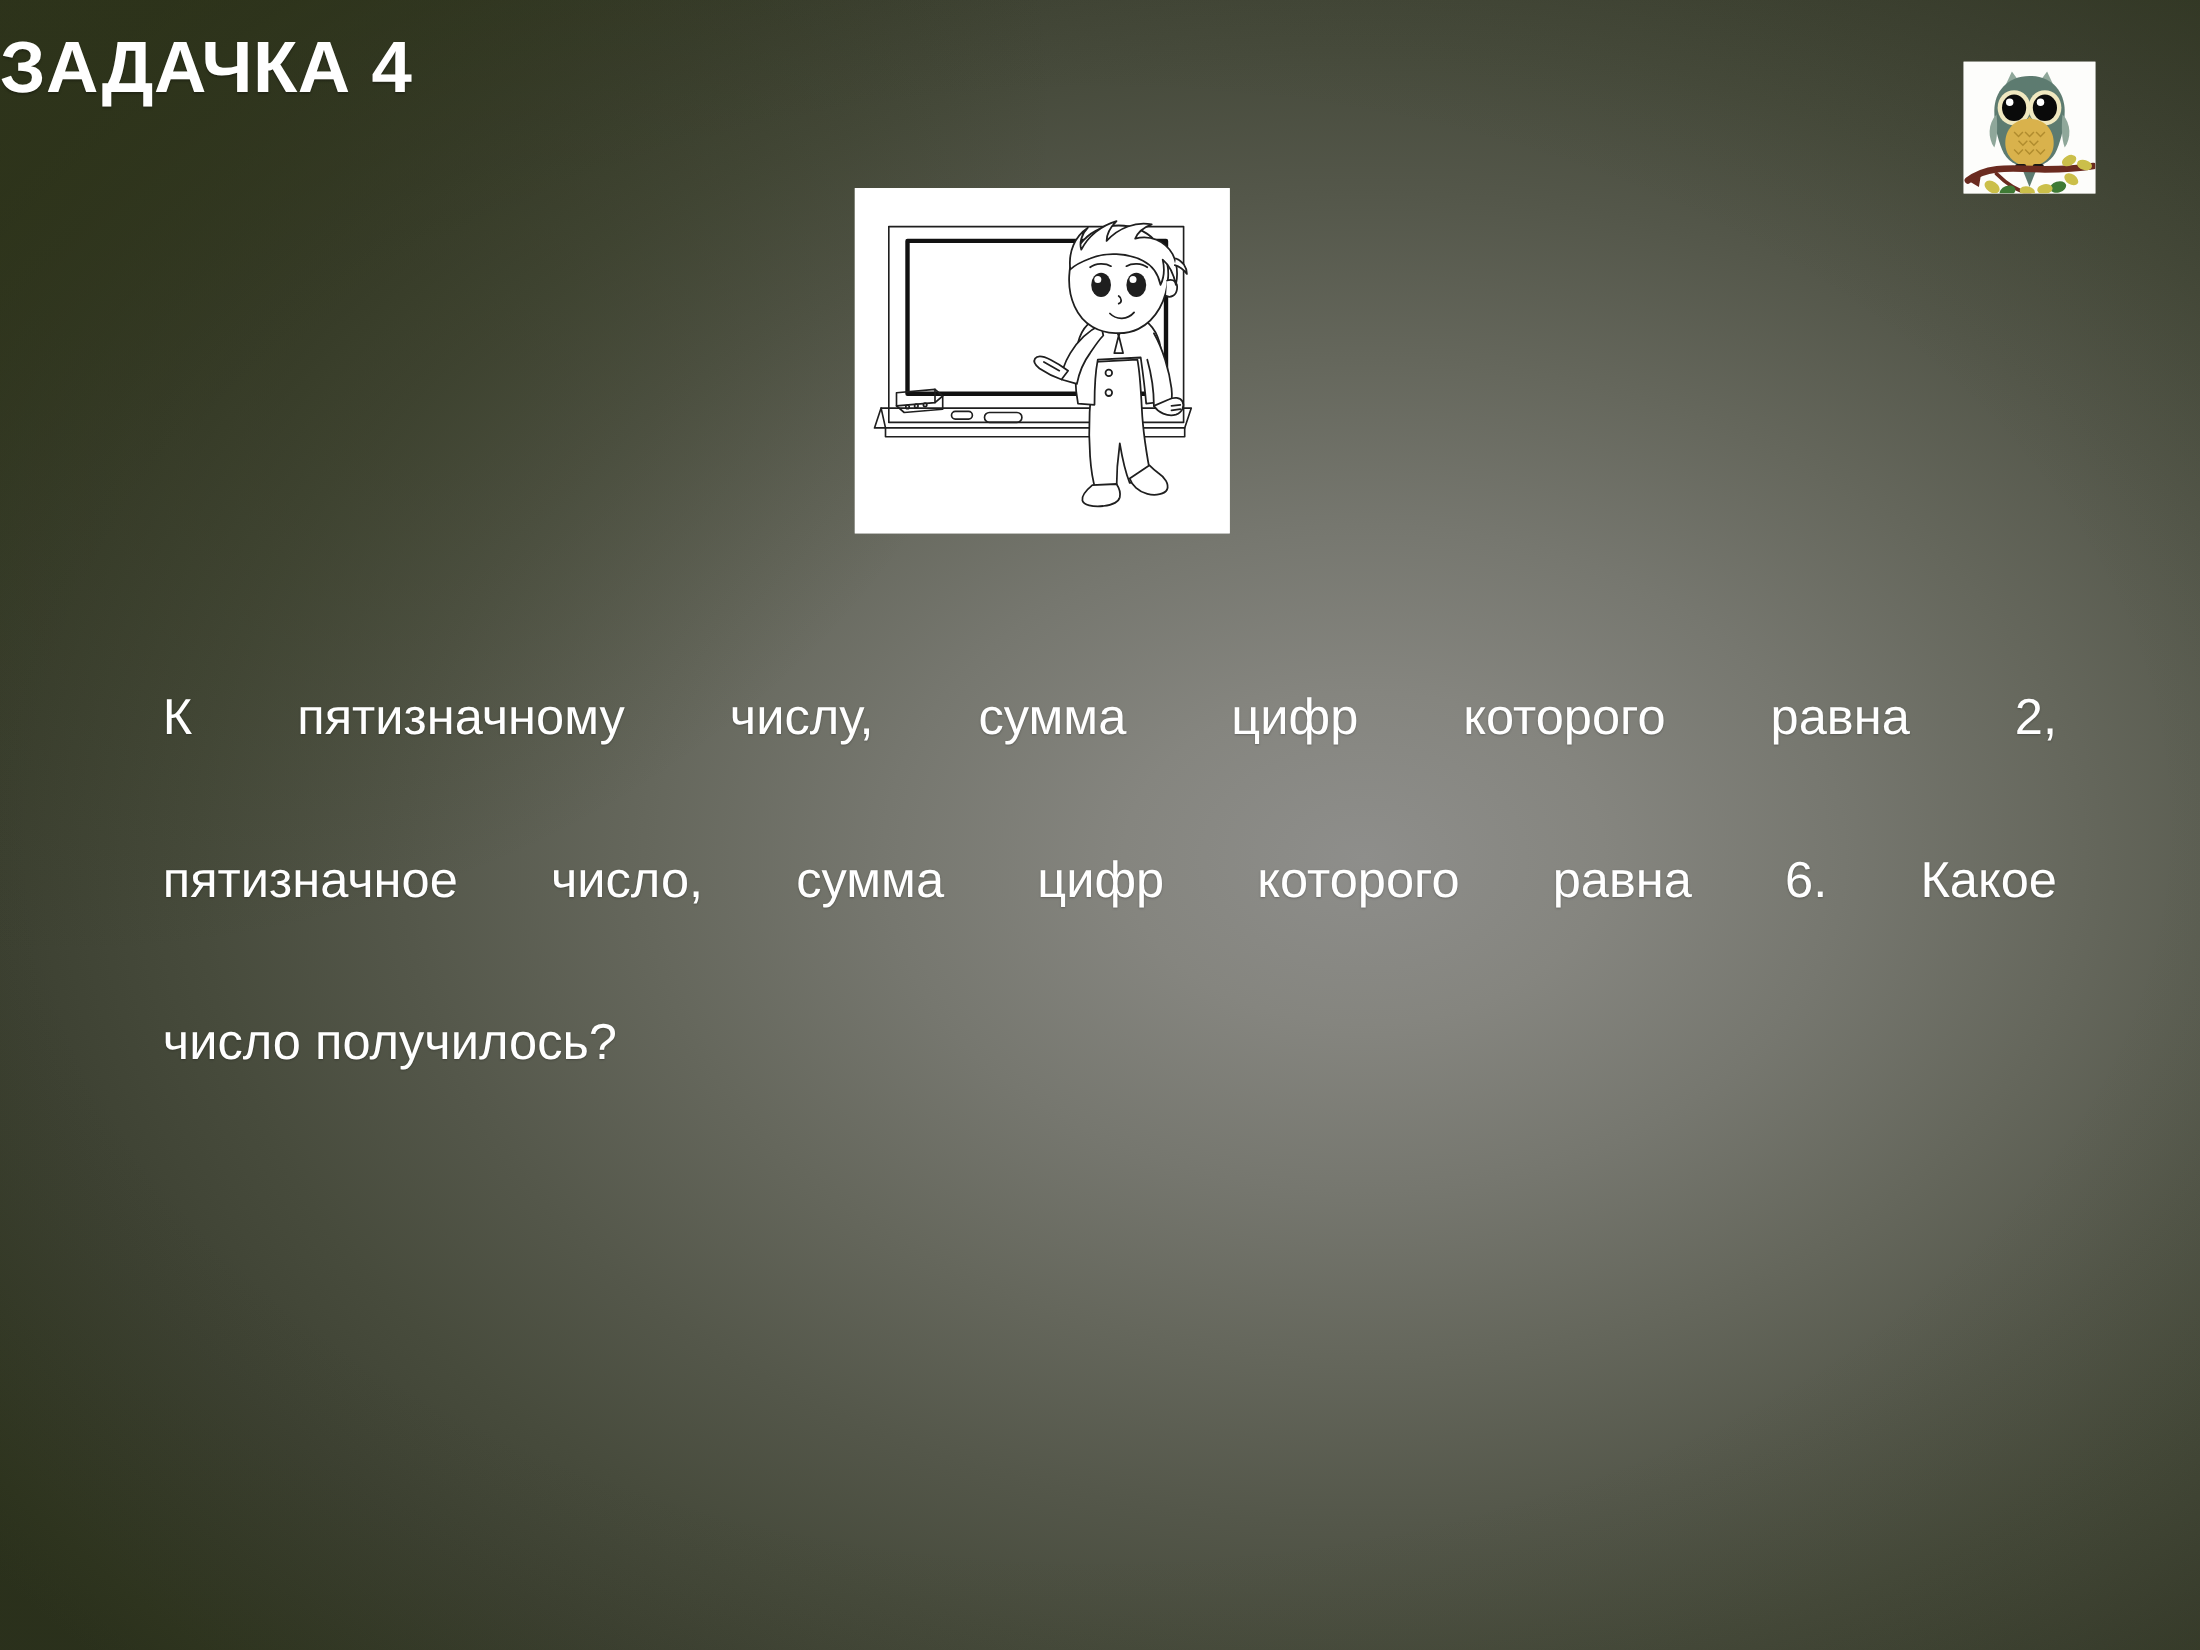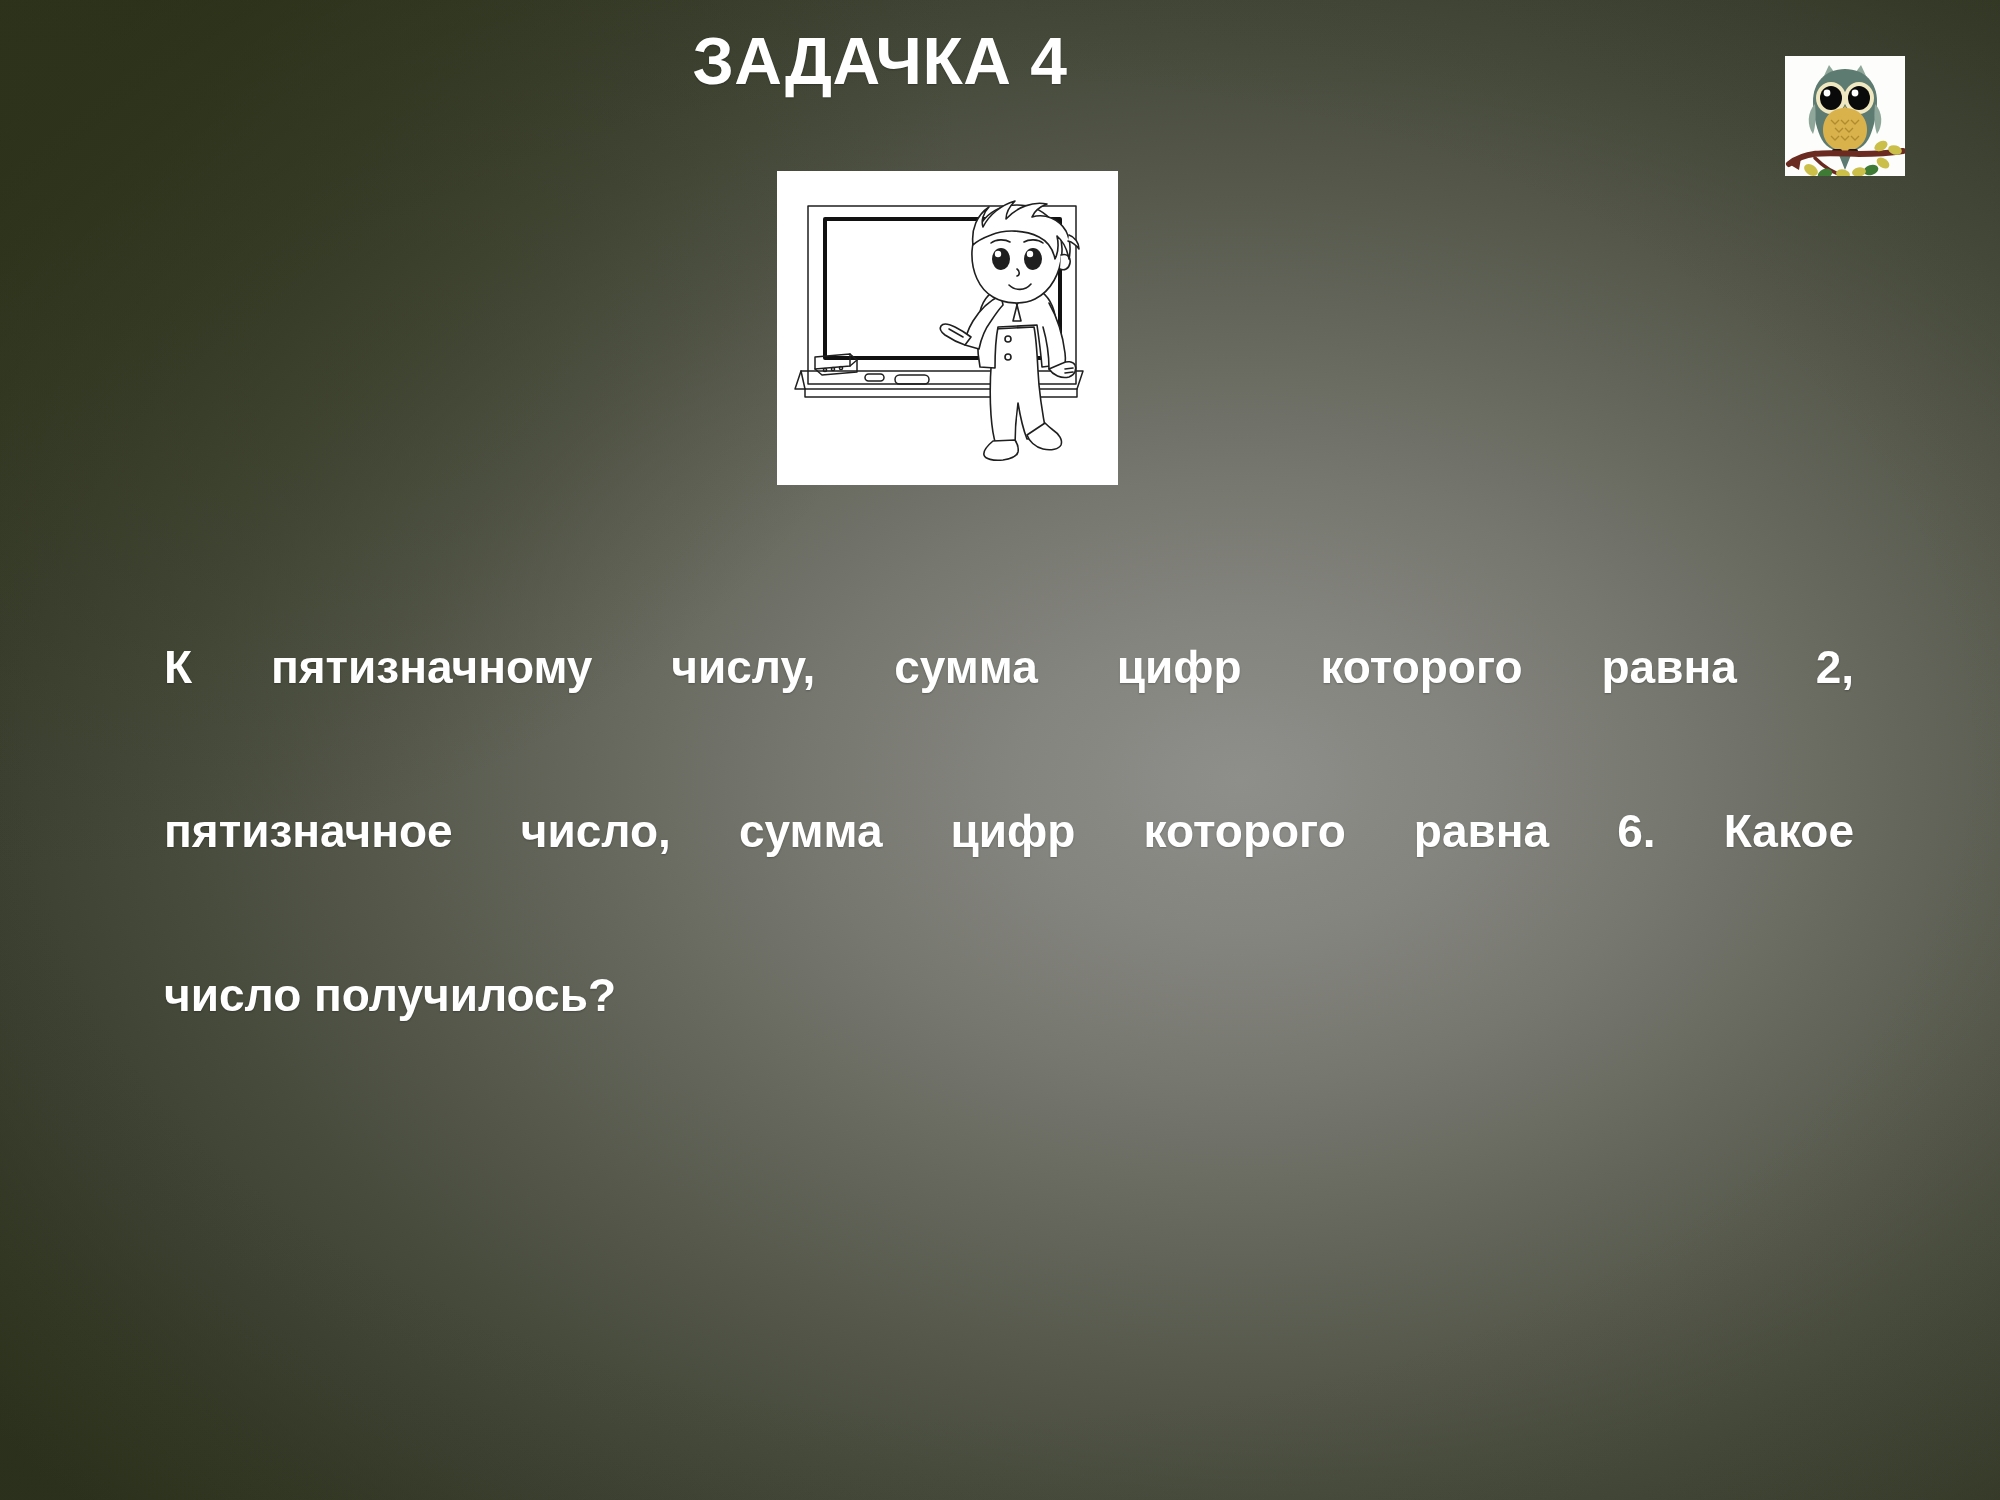--- a/index.html
+++ b/index.html
@@ -47,21 +47,20 @@
           rgba(46,52,26,0.80) 0%,
           rgba(46,52,26,0.42) 45%,
           rgba(46,52,26,0.0) 100%);
   }
 
   
   #title {
     position:absolute;
     left:0; top:26px;
     width:1760px;
-    text-align:center;
     color:#ffffff;
     font-size:66px;
     font-weight:bold;
     letter-spacing:0.5px;
     line-height:1.08;
     text-shadow:0 1px 2px rgba(0,0,0,0.28);
     white-space:nowrap;
   }
 
   
@@ -89,21 +88,21 @@
     position:absolute;
     left:148px; top:614px;
     width:1722px;
     color:#ffffff;
     font-size:46px;
     line-height:74px;
     text-align:justify;
     text-justify:inter-word;
     text-shadow:0 1px 2px rgba(0,0,0,0.25);
   }
-  #problem-text p { margin:16px;font-weight:bold; }
+  #problem-text p { margin:0; }
   #problem-text p::after {
     content:"";
     display:inline-block;
     width:100%;
     height:0;
   }
   #problem-text p.last::after { display:none; }
 </style>
 </head>
 <body>

